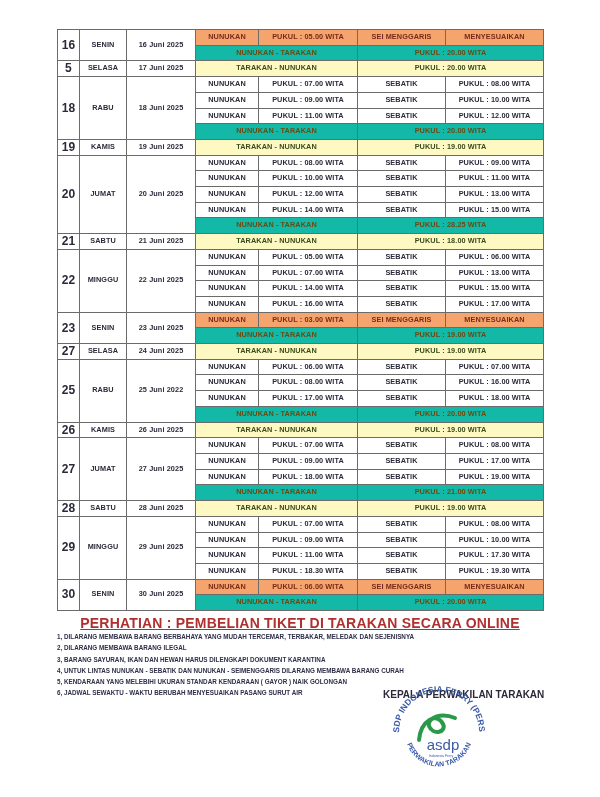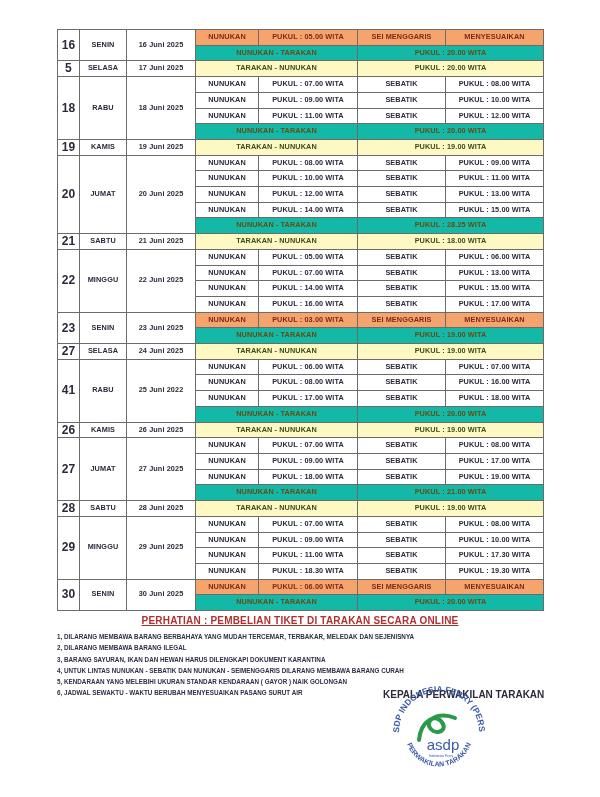--- a/index.html
+++ b/index.html
@@ -3,21 +3,21 @@
 <meta charset="utf-8">
 <style>
   html,body{margin:0;padding:0;background:#fff;}
   body{width:600px;height:797px;position:relative;overflow:hidden;font-family:"Liberation Sans",sans-serif;color:#2a2a3a;}
   #sched{position:absolute;left:57px;top:29px;width:486px;border-collapse:collapse;table-layout:fixed;}
   #sched td{border:1px solid #6b6b6b;height:14.7px;padding:0;text-align:center;font-weight:bold;font-size:7.3px;line-height:14.7px;white-space:nowrap;overflow:hidden;letter-spacing:0.1px;}
   #sched td.day-num{font-size:12px;}
   td.yellow{background:#14b8a6;color:#6b4a10;}
   td.green{background:#fef9c3;color:#3a4a1a;}
   td.orange{background:#f4a46c;color:#7a2a1a;}
-  .notice-title{position:absolute;left:0;width:600px;top:615px;text-align:center;color:#b03030;font-weight:bold;font-size:10px;text-decoration:underline;letter-spacing:0.2px;}
+  .notice-title{position:absolute;left:0;width:600px;top:615px;text-align:center;color:#b03030;font-weight:bold;font-size:14px;text-decoration:underline;letter-spacing:0.2px;}
   .rules{position:absolute;left:57px;top:631px;width:500px;margin:0;padding:0;list-style:none;}
   .rules li{font-size:6.3px;font-weight:bold;color:#2e2e48;height:11.3px;line-height:11.3px;white-space:nowrap;}
   .signature{position:absolute;left:383px;top:689px;font-size:10px;font-weight:bold;color:#2a2a3a;}
   .stamp{position:absolute;left:385px;top:678px;width:108px;height:108px;}
 </style>
 </head>
 <body>
 
 <table id="sched">
   <colgroup>
@@ -161,21 +161,21 @@
         <td colspan="2" class="yellow">PUKUL : 19.00 WITA</td>
       </tr>
       <tr>
         <td class="day-num" rowspan="1">27</td>
         <td class="day-name" rowspan="1">SELASA</td>
         <td class="day-date" rowspan="1">24 Juni 2025</td>
         <td colspan="2" class="green">TARAKAN - NUNUKAN</td>
         <td colspan="2" class="green">PUKUL : 19.00 WITA</td>
       </tr>
       <tr>
-        <td class="day-num" rowspan="4">41</td>
+        <td class="day-num" rowspan="4">25</td>
         <td class="day-name" rowspan="4">RABU</td>
         <td class="day-date" rowspan="4">25 Juni 2022</td>
         <td>NUNUKAN</td>
         <td>PUKUL : 06.00 WITA</td>
         <td>SEBATIK</td>
         <td>PUKUL : 07.00 WITA</td>
       </tr>
       <tr>
         <td>NUNUKAN</td>
         <td>PUKUL : 08.00 WITA</td>

